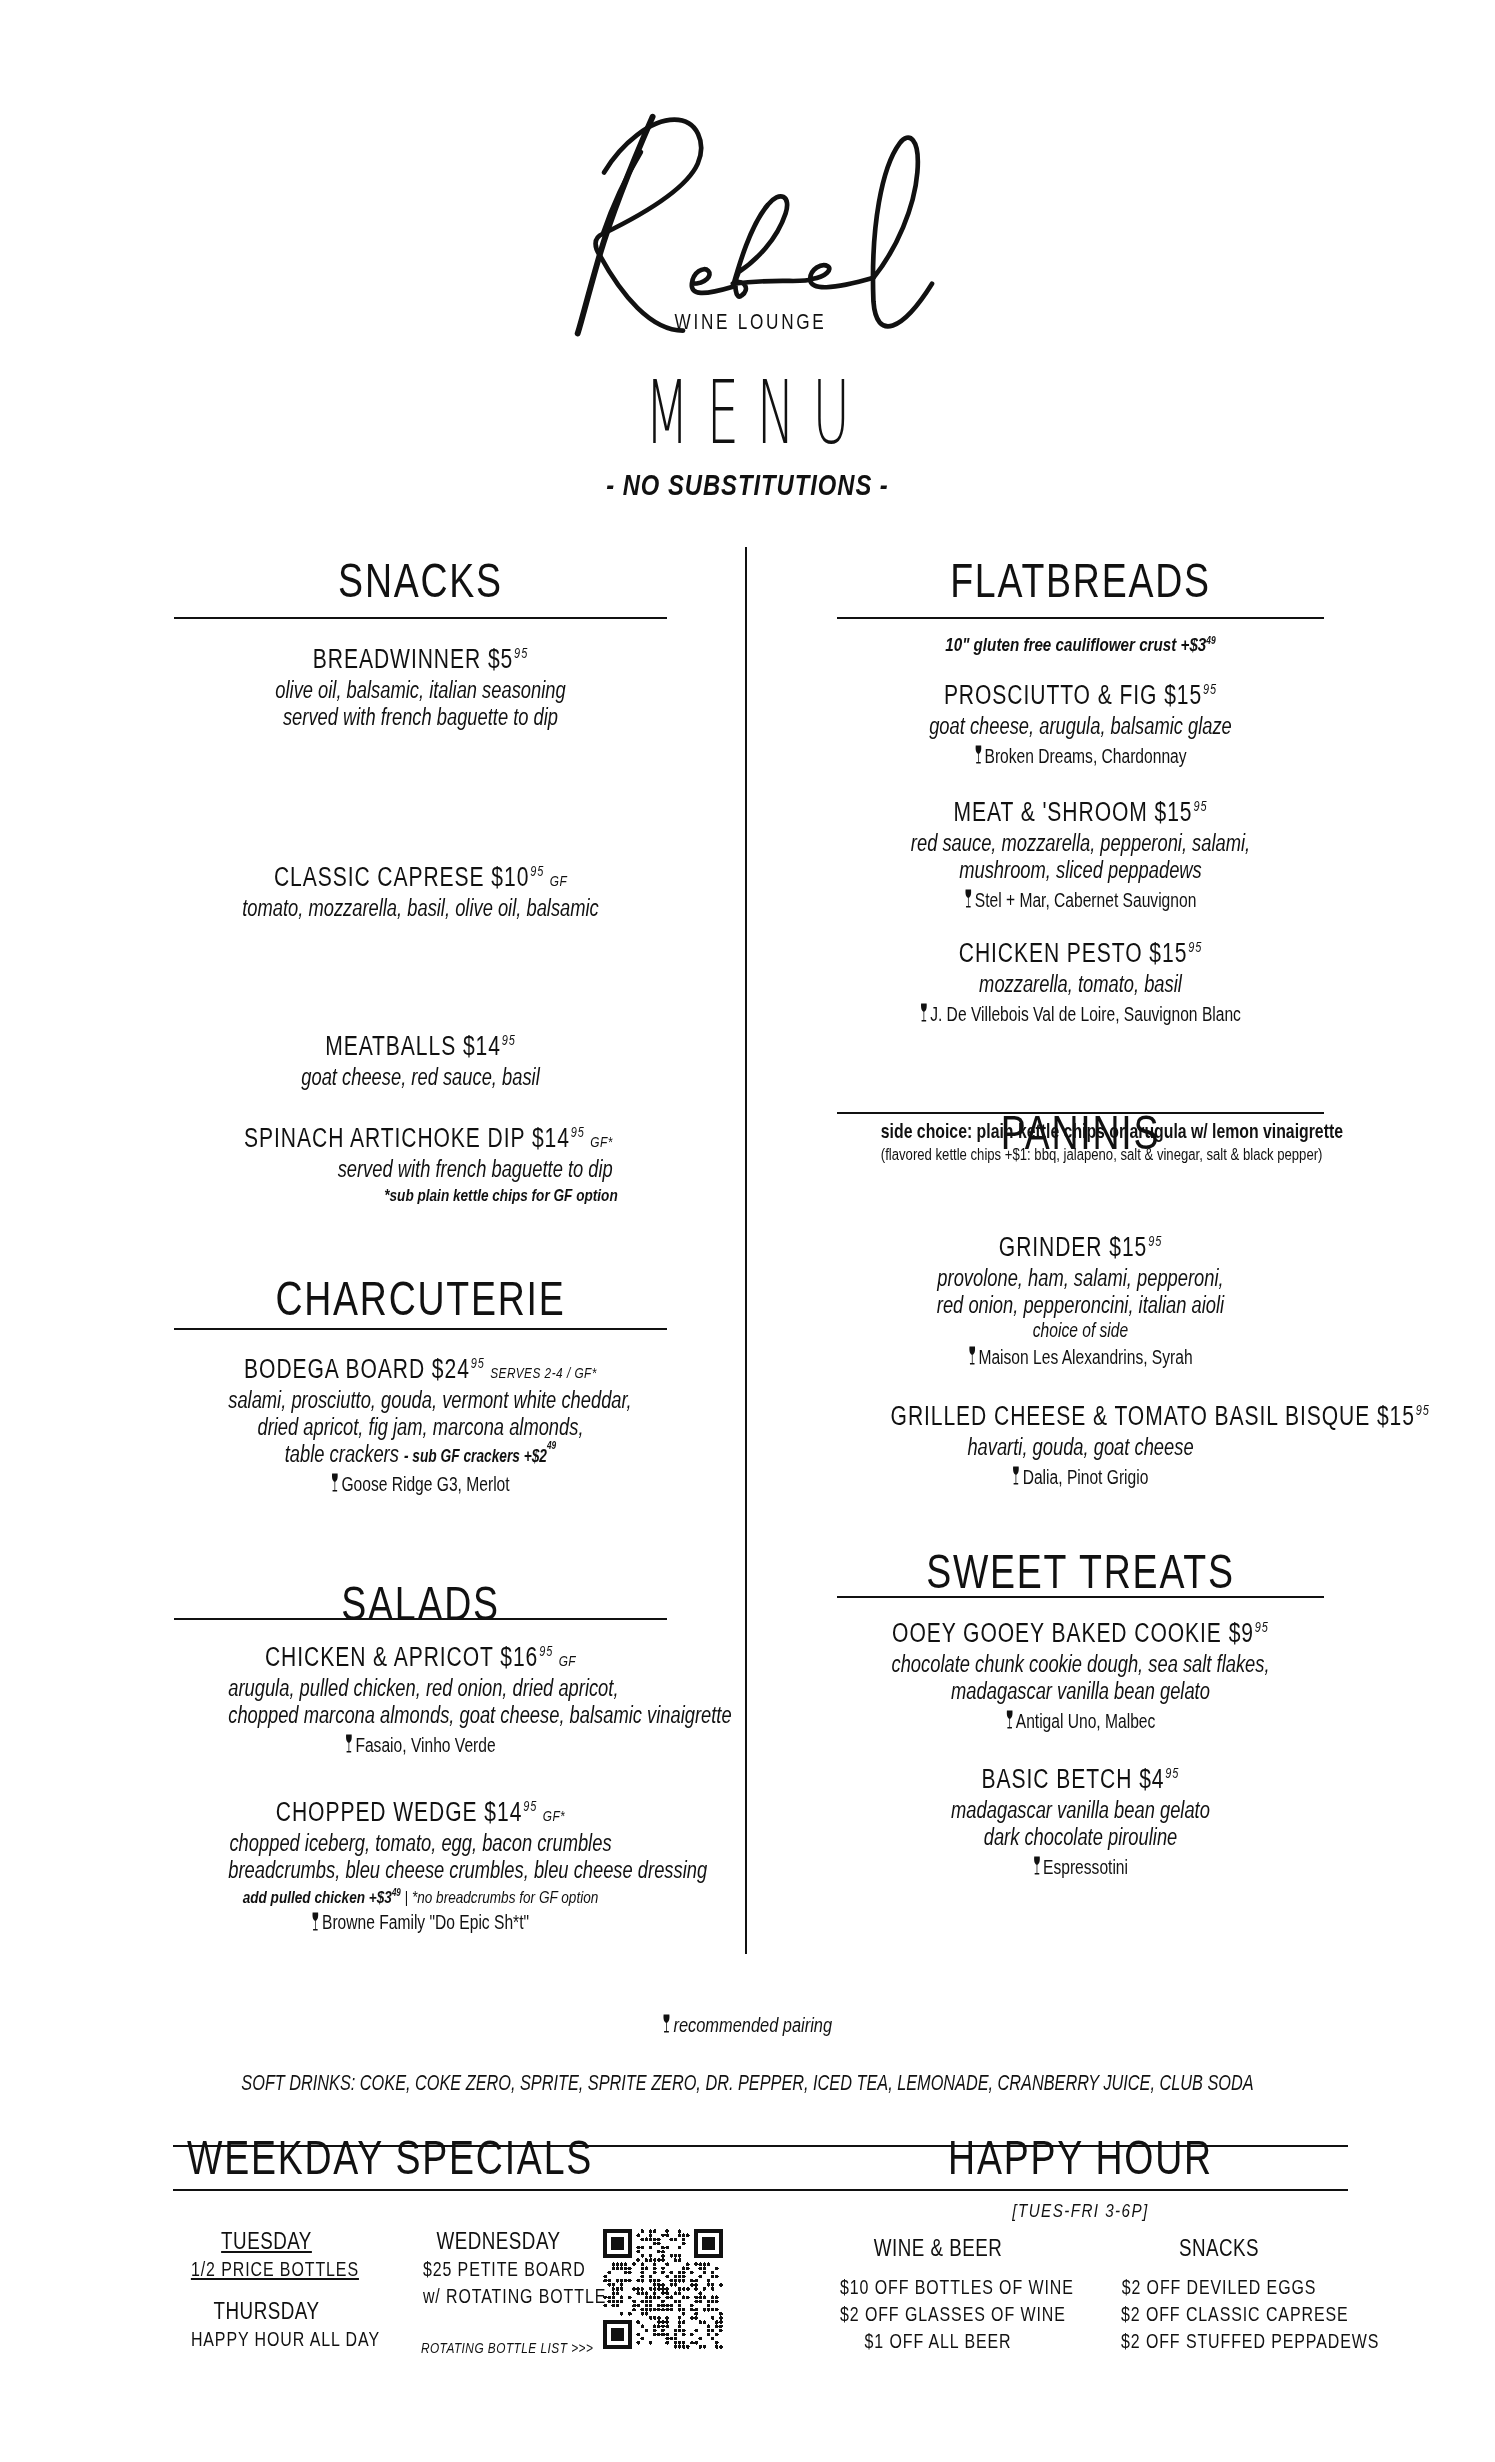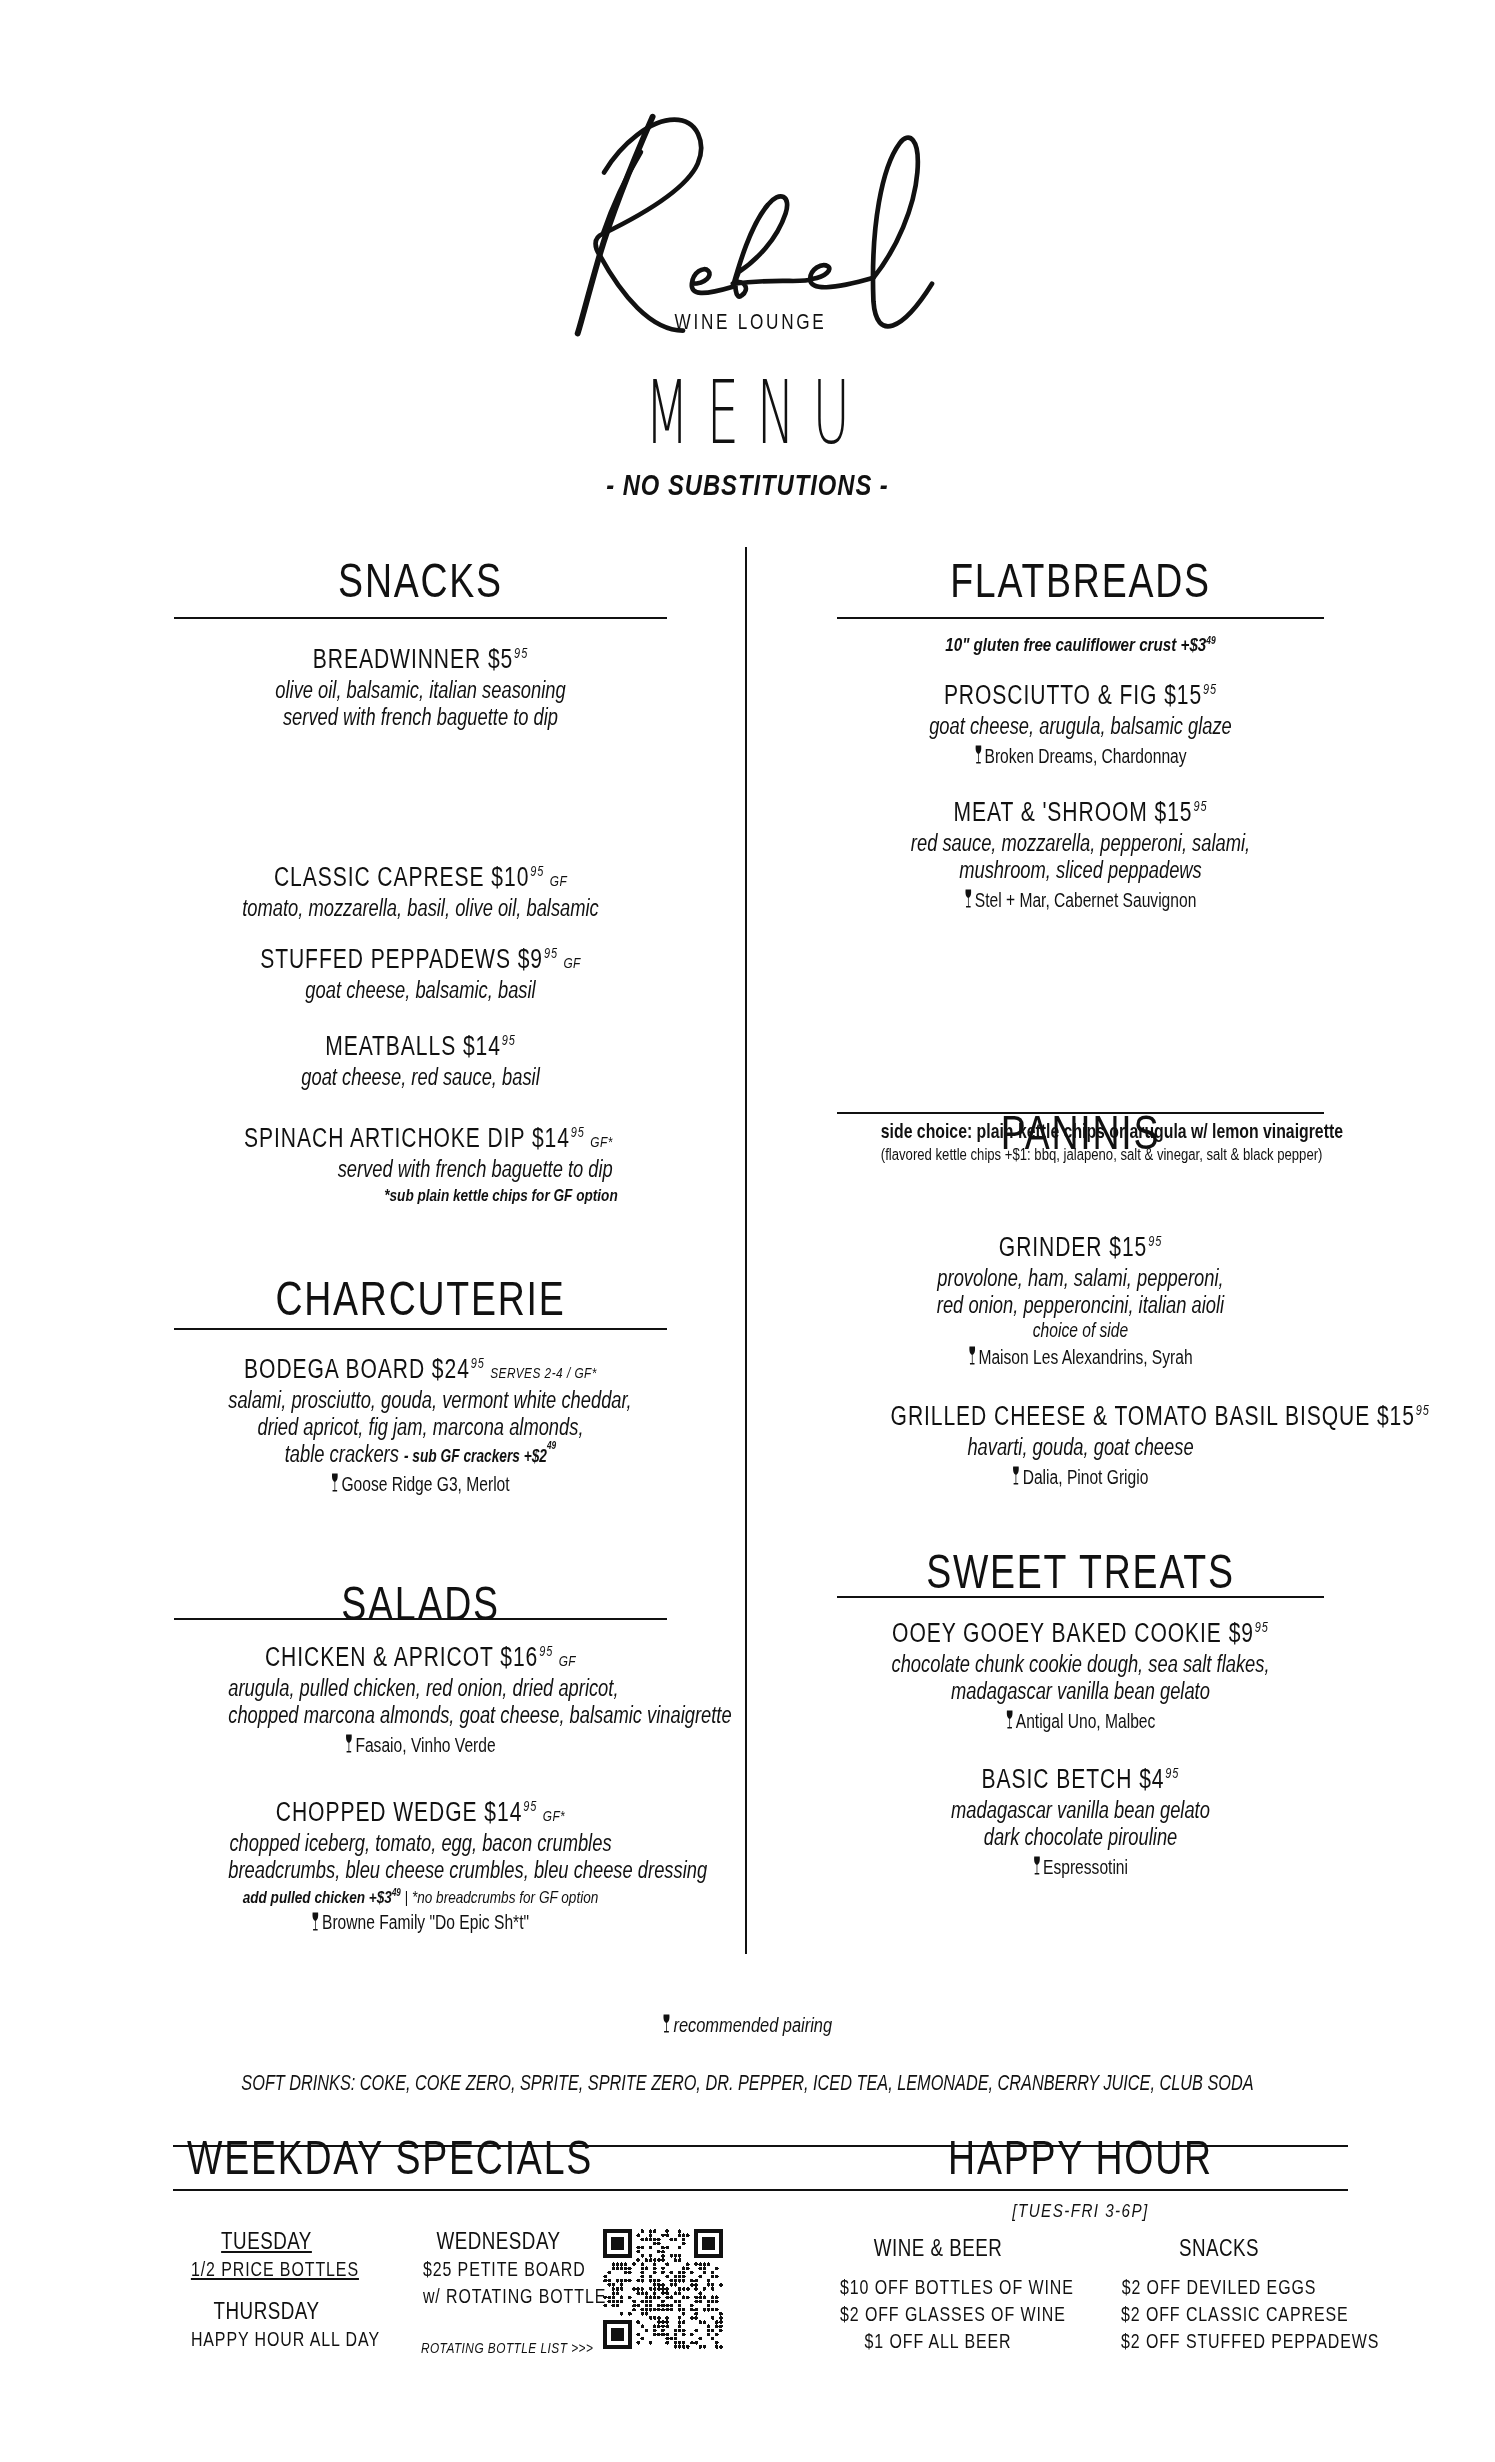--- a/index.html
+++ b/index.html
@@ -88,24 +88,20 @@
     <div class="desc">olive oil, balsamic, italian seasoning</div>
     <div class="desc">served with french baguette to dip</div>
   </div>
 
 
   <div class="item" style="top:862px;">
     <div class="item-name"><span>CLASSIC CAPRESE</span> <span>$10</span><sup>95</sup><span class="tag">GF</span></div>
     <div class="desc">tomato, mozzarella, basil, olive oil, balsamic</div>
   </div>
 
-  <div class="item" style="top:944px;">
-    <div class="item-name"><span>STUFFED PEPPADEWS</span> <span>$9</span><sup>95</sup><span class="tag">GF</span></div>
-    <div class="desc">goat cheese, balsamic, basil</div>
-  </div>
 
   <div class="item" style="top:1031px;">
     <div class="item-name"><span>MEATBALLS</span> <span>$14</span><sup>95</sup></div>
     <div class="desc">goat cheese, red sauce, basil</div>
   </div>
 
   <div class="item" style="top:1123px;text-align:right;">
     <div class="item-name"><span>SPINACH ARTICHOKE DIP</span> <span>$14</span><sup>95</sup><span class="tag">GF*</span></div>
     <div class="desc">served with french baguette to dip</div>
     <div class="note-bold">*sub plain kettle chips for GF option</div>
@@ -171,20 +167,27 @@
 
   <div class="item" style="top:797px;">
     <div class="item-name"><span>MEAT &amp; 'SHROOM</span> <span>$15</span><sup>95</sup></div>
     <div class="desc">red sauce, mozzarella, pepperoni, salami,</div>
     <div class="desc">mushroom, sliced peppadews</div>
     <div class="pair"><span class="glass"><svg viewBox="0 0 16 34">
             <path d="M2 1 H14 C15 9 13 14 8.8 15 V29 H13 V31.5 H3 V29 H7.2 V15 C3 14 1 9 2 1 Z" fill="#111"></path>
           </svg></span><span>Stel + Mar, Cabernet Sauvignon</span></div>
   </div>
 
+  <div class="item" style="top:938px;">
+    <div class="item-name"><span>CHICKEN PESTO</span> <span>$15</span><sup>95</sup></div>
+    <div class="desc">mozzarella, tomato, basil</div>
+    <div class="pair"><span class="glass"><svg viewBox="0 0 16 34">
+            <path d="M2 1 H14 C15 9 13 14 8.8 15 V29 H13 V31.5 H3 V29 H7.2 V15 C3 14 1 9 2 1 Z" fill="#111"></path>
+          </svg></span><span>J. De Villebois Val de Loire, Sauvignon Blanc</span></div>
+  </div>
 
   <div class="item" style="top:1079px;margin-top:30px;">
       <div class="section-title">PANINIS</div>
     </div>
   <div class="hr" style="left:0; top:1112px; width:487px;"></div>
   <div class="item" style="top:1119px;">
     <div class="small-bold">side choice: plain kettle chips or arugula w/ lemon vinaigrette</div>
     <div class="small">(flavored kettle chips +$1: bbq, jalapeno, salt &amp; vinegar, salt &amp; black pepper)</div>
   </div>
 

